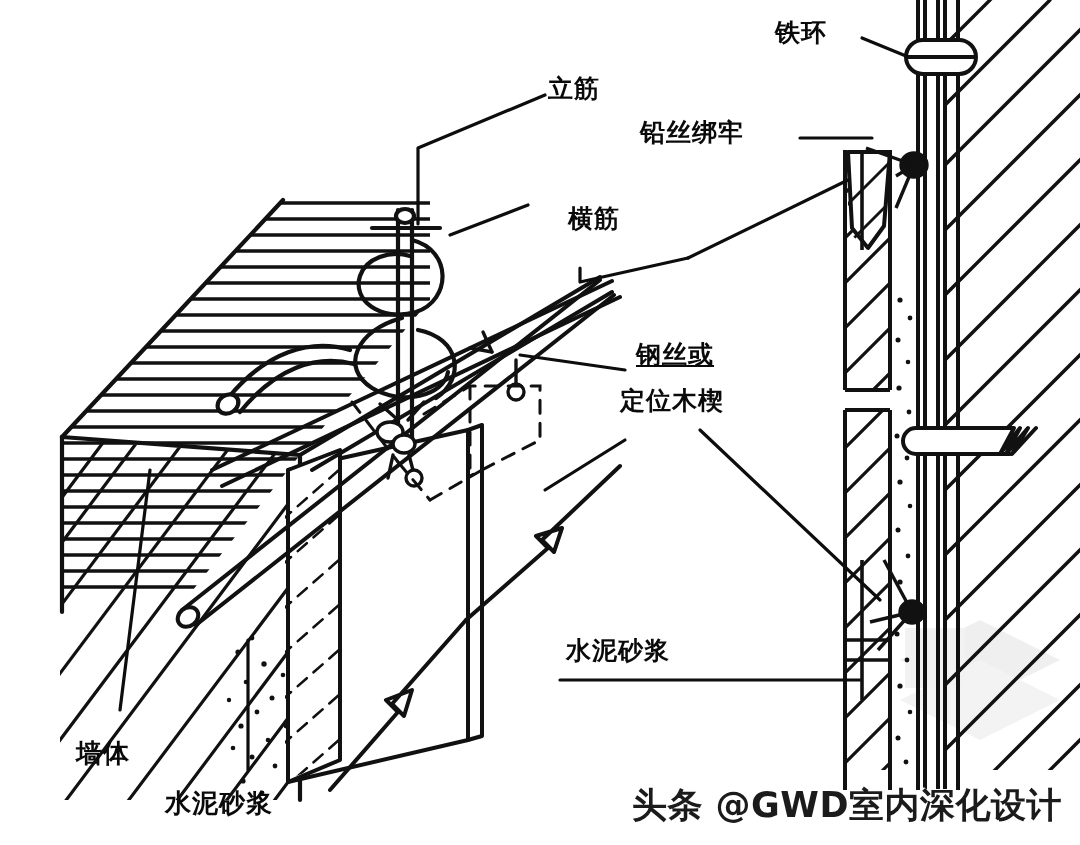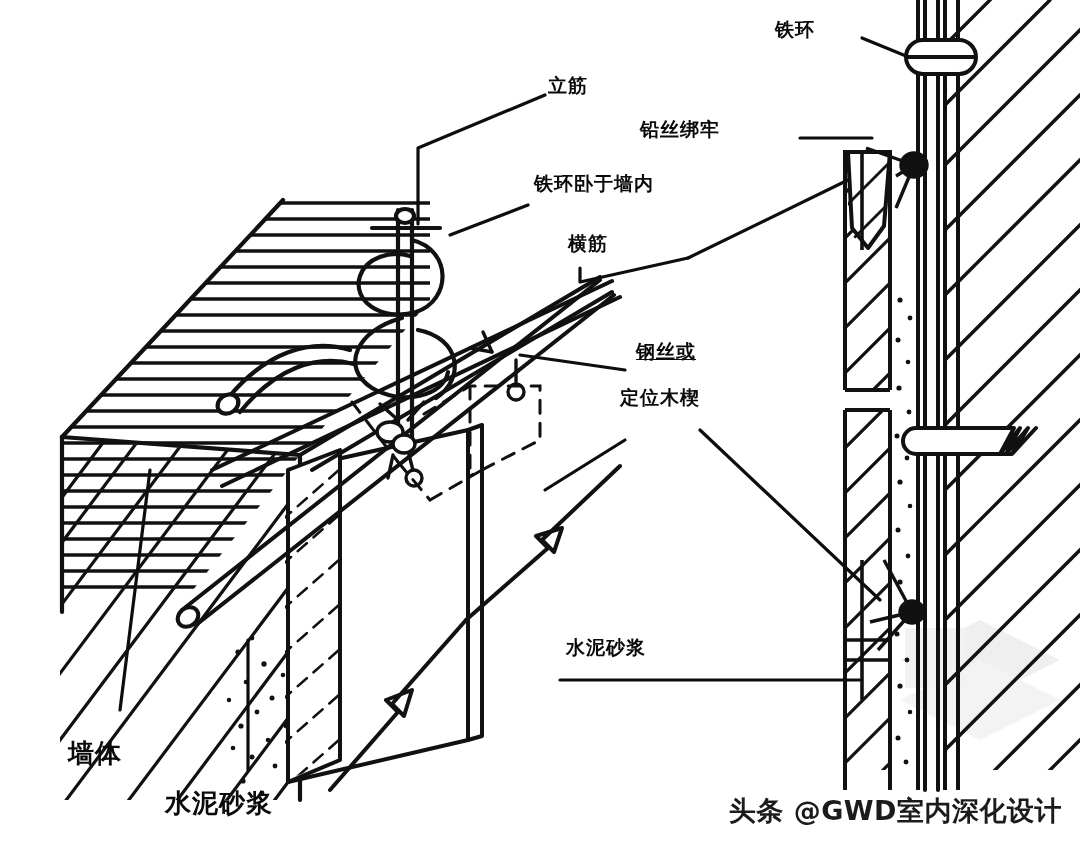--- a/index.html
+++ b/index.html
@@ -1,23 +1,23 @@
 <!DOCTYPE html>
 <html><head>
 <meta charset="utf-8">
 <style>
   html,body{margin:0;padding:0;background:#ffffff;}
   body{font-family:"DejaVu Sans","Liberation Sans",sans-serif;}
   #stage{position:relative;width:1080px;height:845px;background:#ffffff;overflow:hidden;}
   #drawing{position:absolute;left:0;top:0;width:1080px;height:845px;}
   .lbl{position:absolute;font-family:"DejaVu Sans","Liberation Sans",sans-serif;color:#0a0a0a;
        font-weight:700;letter-spacing:1px;white-space:nowrap;line-height:1.18;}
-  .lbl-lg{font-size:19px;}
+  .lbl-lg{font-size:25px;}
   .lbl-md{font-size:26px;}
-  #watermark{position:absolute;right:18px;bottom:16px;font-size:27px;font-weight:700;color:#1b1b1b;
+  #watermark{position:absolute;right:18px;bottom:16px;font-size:35px;font-weight:700;color:#1b1b1b;
        letter-spacing:0.5px;white-space:nowrap;text-shadow:1px 1px 0 #fff,-1px -1px 0 #fff;}
 </style>
 </head>
 <body>
 
 <div id="stage">
 
   <svg id="drawing" viewBox="0 0 1080 845" xmlns="http://www.w3.org/2000/svg">
     <defs>
       <clipPath id="clipWallTop">
@@ -336,26 +336,25 @@
       <path d="M248,770 L248,640"></path>
     </g>
   </svg>
 
   <div class="lbl lbl-lg" style="left:548px;top:74px;">立筋</div>
 
   <div class="lbl lbl-lg" style="left:775px;top:18px;">铁环</div>
 
   <div class="lbl lbl-lg" style="left:640px;top:118px;">铅丝绑牢</div>
 
-  <div class="lbl lbl-lg" style="left:534px;top:172px;">铁环卧于墙内</div>
-  <div class="lbl lbl-lg" style="left:568px;top:232px;">横筋</div>
+  <div class="lbl lbl-lg" style="left:568px;top:204px;">横筋</div>
 
   <div class="lbl lbl-lg" style="left:636px;top:340px;text-decoration:underline;">钢丝或</div>
   <div class="lbl lbl-lg" style="left:620px;top:386px;">定位木楔</div>
 
   <div class="lbl lbl-lg" style="left:566px;top:636px;">水泥砂浆</div>
 
-  <div class="lbl lbl-md" style="left:68px;top:738px;">墙体</div>
+  <div class="lbl lbl-md" style="left:76px;top:738px;">墙体</div>
 
   <div class="lbl lbl-md" style="left:165px;top:788px;">水泥砂浆</div>
 
   <div id="watermark">头条 @GWD室内深化设计</div>
 </div>
 
 </body></html>

